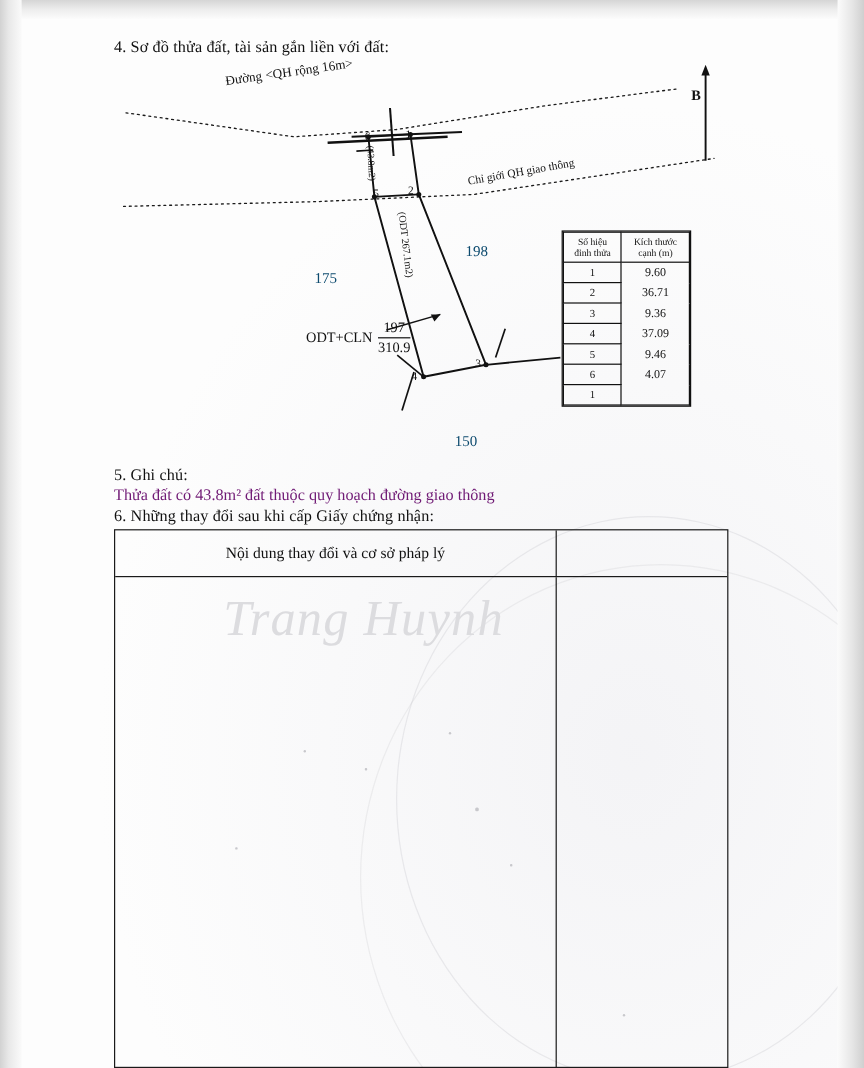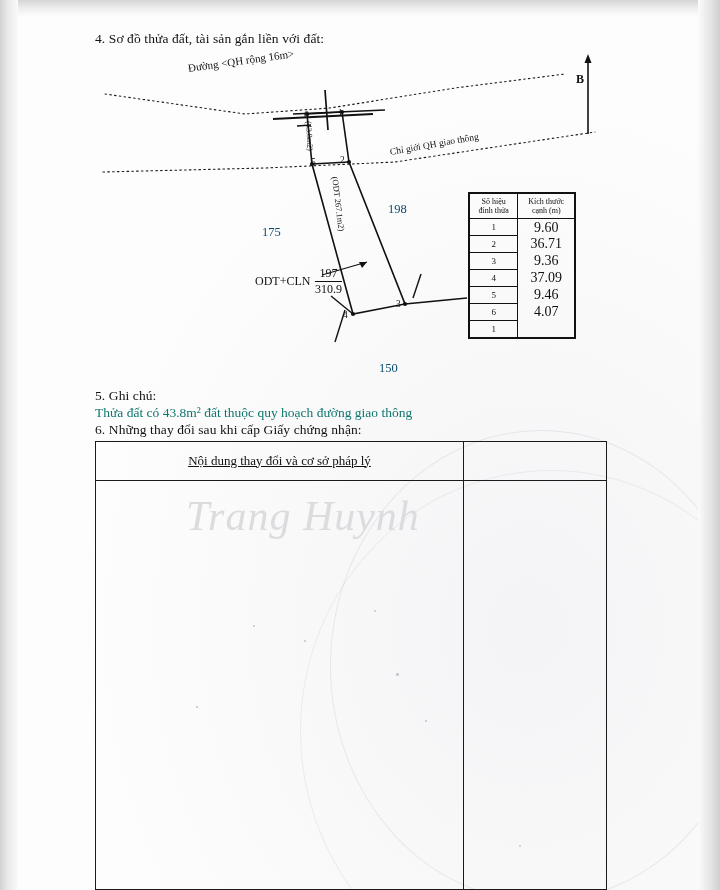--- a/index.html
+++ b/index.html
@@ -61,21 +61,21 @@
     letter-spacing: 0.1px;
     white-space: nowrap;
   }
   #h-sec4 { left: 95px; top: 31px; }
   #h-sec5 { left: 95px; top: 388px; }
   #h-sec6 { left: 95px; top: 422px; }
   #note-text {
     position: absolute;
     left: 95px; top: 405px;
     font-size: 13.5px;
-    color: #0f766e;
+    color: #701a75;
     white-space: nowrap;
   }
 
   
   #diagram {
     position: absolute;
     left: 95px; top: 52px;
     width: 520px; height: 320px;
   }
   #diagram svg { display: block; }
@@ -195,21 +195,21 @@
   #vtable th {
     font-weight: normal;
     line-height: 1.15;
     padding: 3px 1px;
   }
   #vtable td.vid {
     height: 16px;
     font-size: 9px;
   }
   #vtable td.dim {
-    font-size: 14px;
+    font-size: 10px;
     border-top: none;
     border-bottom: none;
     vertical-align: middle;
   }
   #vtable td.dim-blank { border: 1px solid #111; border-top: none; }
 
   
   #ctable {
     position: absolute;
     left: 95px; top: 441px;
@@ -229,21 +229,20 @@
     justify-content: center;
     text-align: center;
     font-size: 13px;
     color: #111;
     line-height: 1.15;
     box-sizing: border-box;
   }
   #ctable .hdr-left {
     flex: 0 0 368px;
     border-right: 1.4px solid #1a1a1a;
-    text-decoration: underline;
   }
   #ctable .hdr-right { flex: 1; }
   #ctable .body-row {
     display: flex;
     height: 409px;
   }
   #ctable .cell-left {
     flex: 0 0 368px;
     border-right: 1.4px solid #1a1a1a;
     box-sizing: border-box;

